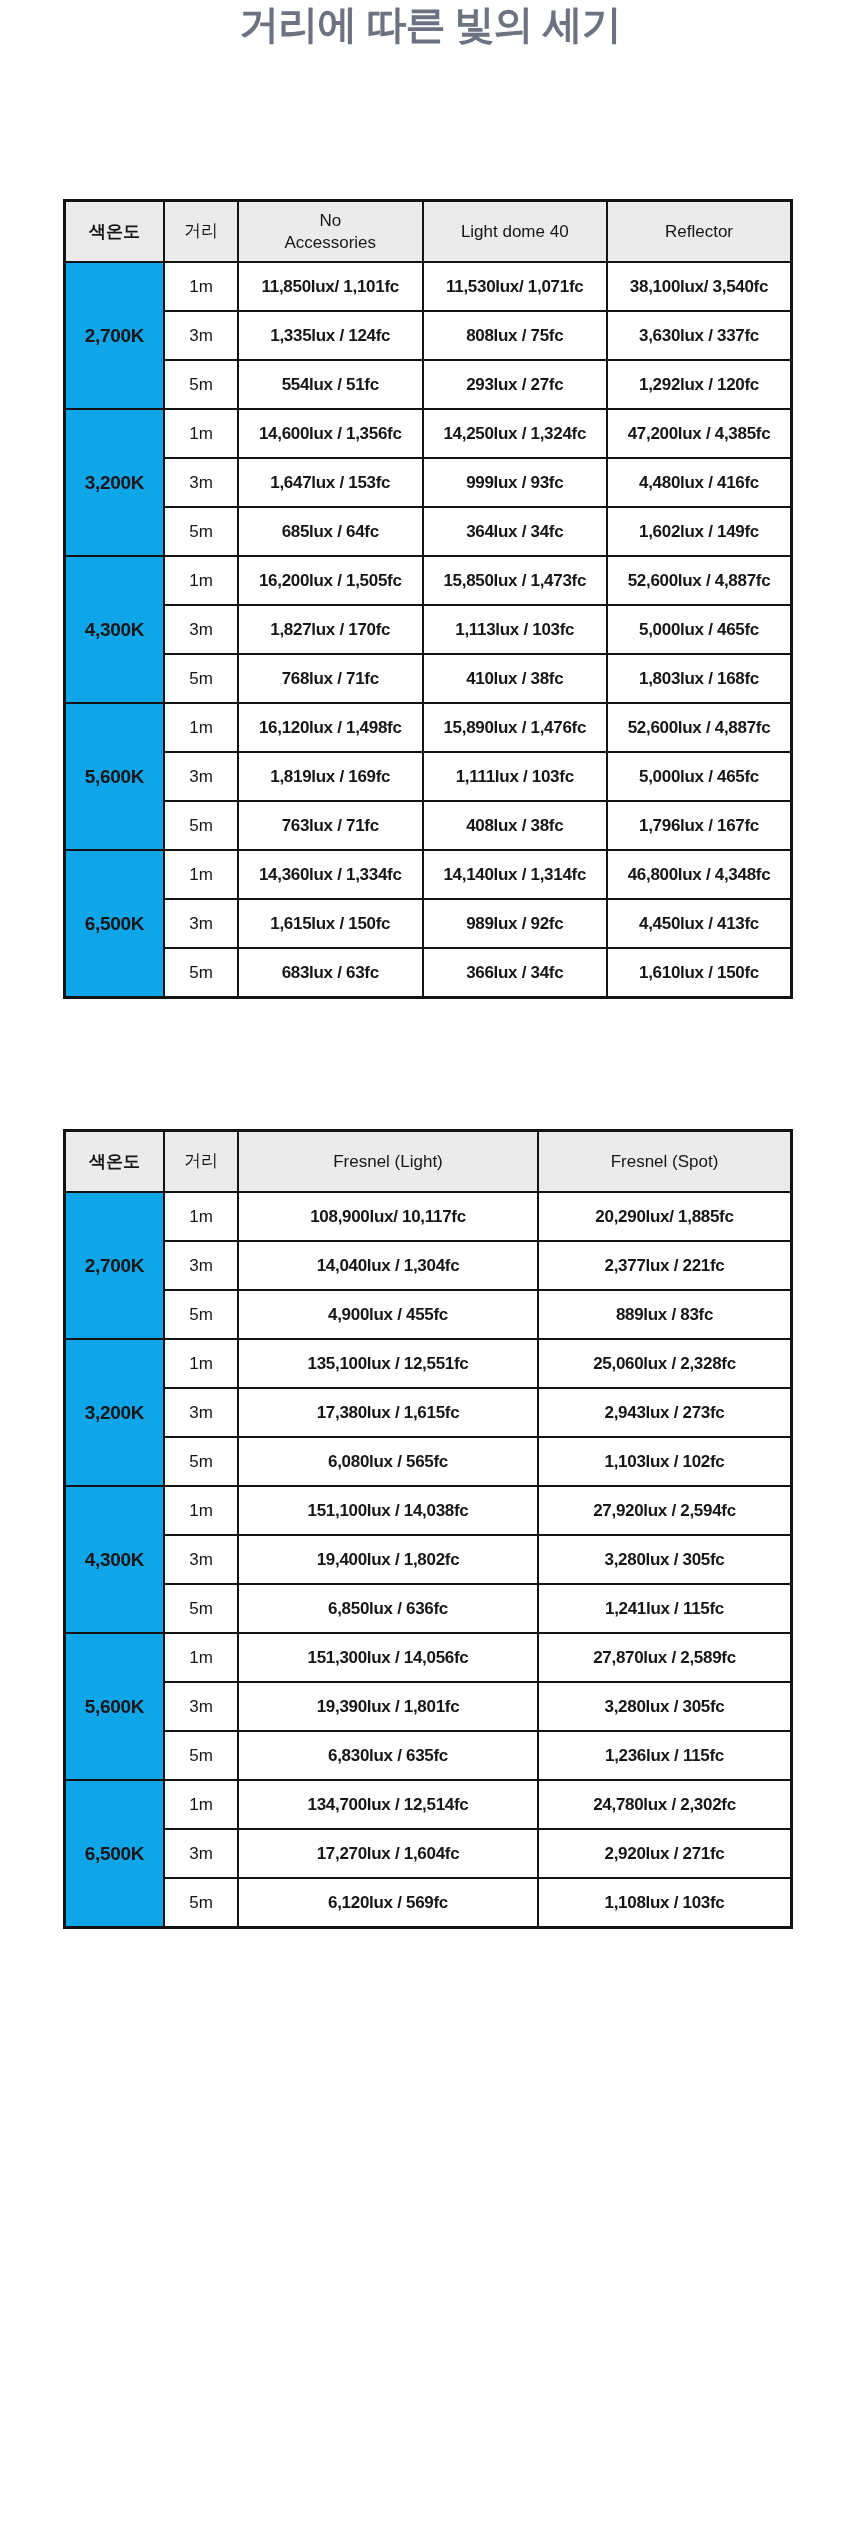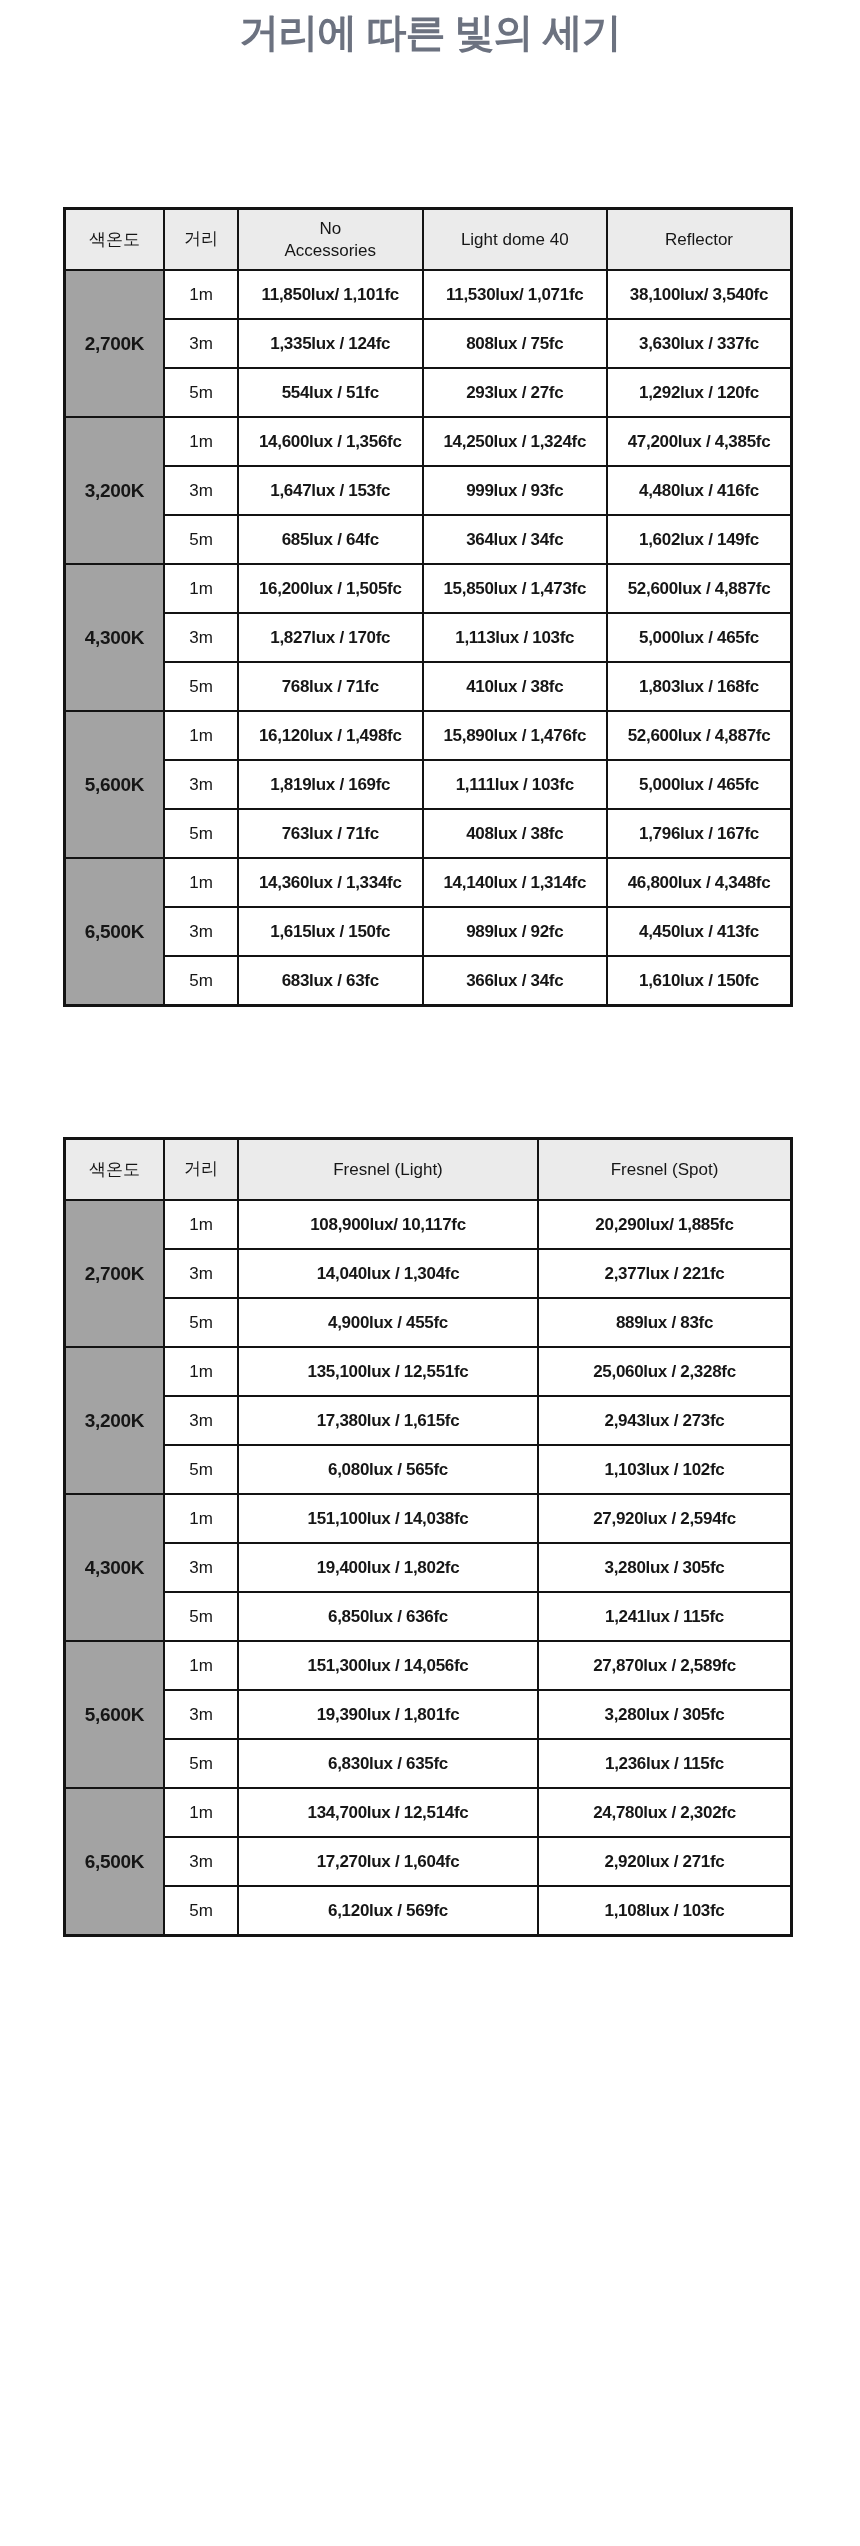--- a/index.html
+++ b/index.html
@@ -10,21 +10,21 @@
   }
   .page {
     position: relative;
     width: 860px;
     height: 2546px;
     background: #ffffff;
     overflow: hidden;
   }
   .title {
     margin: 0;
-    padding-top: 8px;
+    padding-top: 0;
     height: 48px;
     text-align: center;
     font-size: 40px;
     line-height: 1.2;
     font-weight: 700;
     letter-spacing: -1px;
     color: #6c7280;
   }
   .tbl-wrap { margin: 0; }
   .tbl-wrap.first  { margin-top: 151px; }
@@ -51,35 +51,35 @@
     font-size: 17px;
     height: 59px;
     line-height: 1.25;
     white-space: pre-line;
   }
   .spec-table tbody td, .spec-table tbody th { height: 47px; }
   .spec-table .temp {
     font-weight: 700;
     font-size: 19px;
     letter-spacing: -0.3px;
-    background: #a3a3a3;
+    background: #0ea5e9;
   }
   .spec-table .dist {
     font-weight: 500;
     font-size: 17px;
     border-radius: 8px;
   }
   .spec-table .val {
     font-weight: 600;
     font-size: 17px;
     letter-spacing: -0.3px;
     white-space: nowrap;
   }
   
-  .spec-table .c0 { width: 93px; }
+  .spec-table .c0 { width: 93px; font-weight: bold; }
   .spec-table .c1 { width: 68px; font-family: Liberation Mono, monospace; }
   .t2 .c2 { width: 294px; }
 
   .brand {
     margin-top: 247px;
     text-align: center;
     font-size: 88px;
     line-height: 58px;
     font-weight: 700;
     letter-spacing: -2px;

